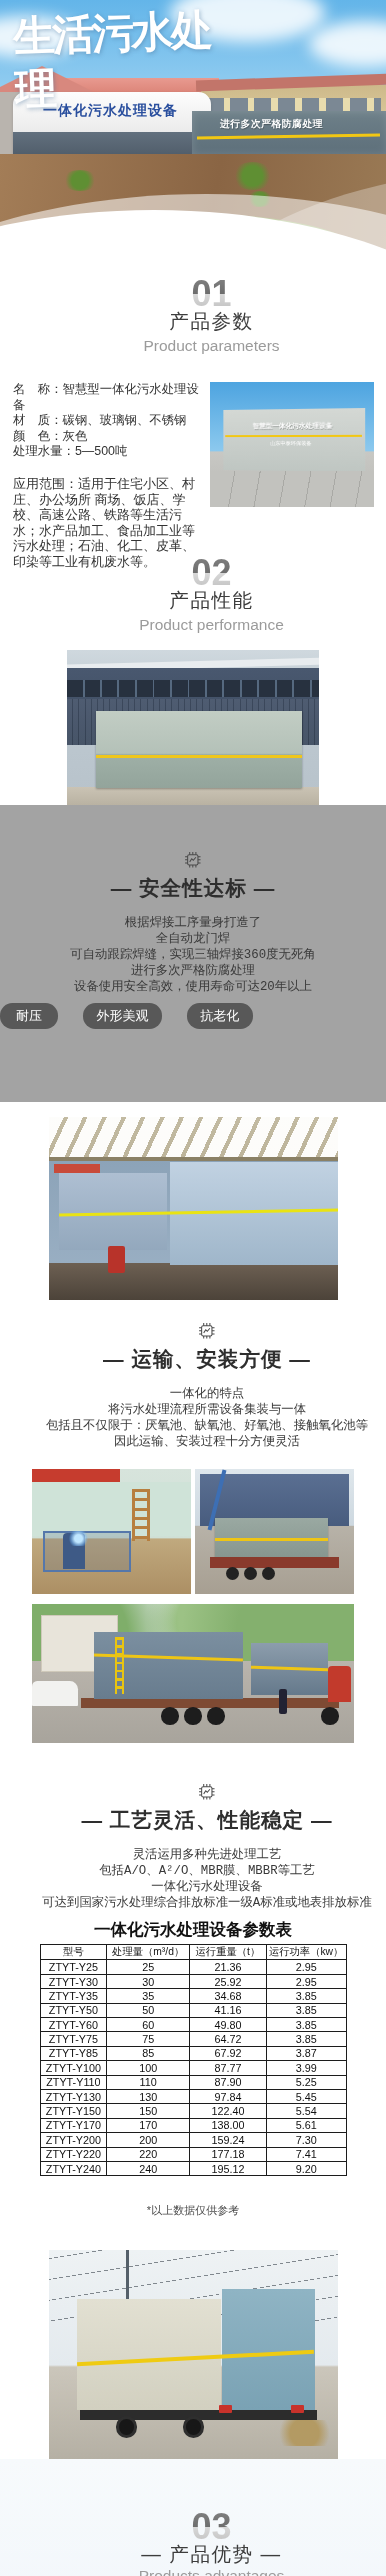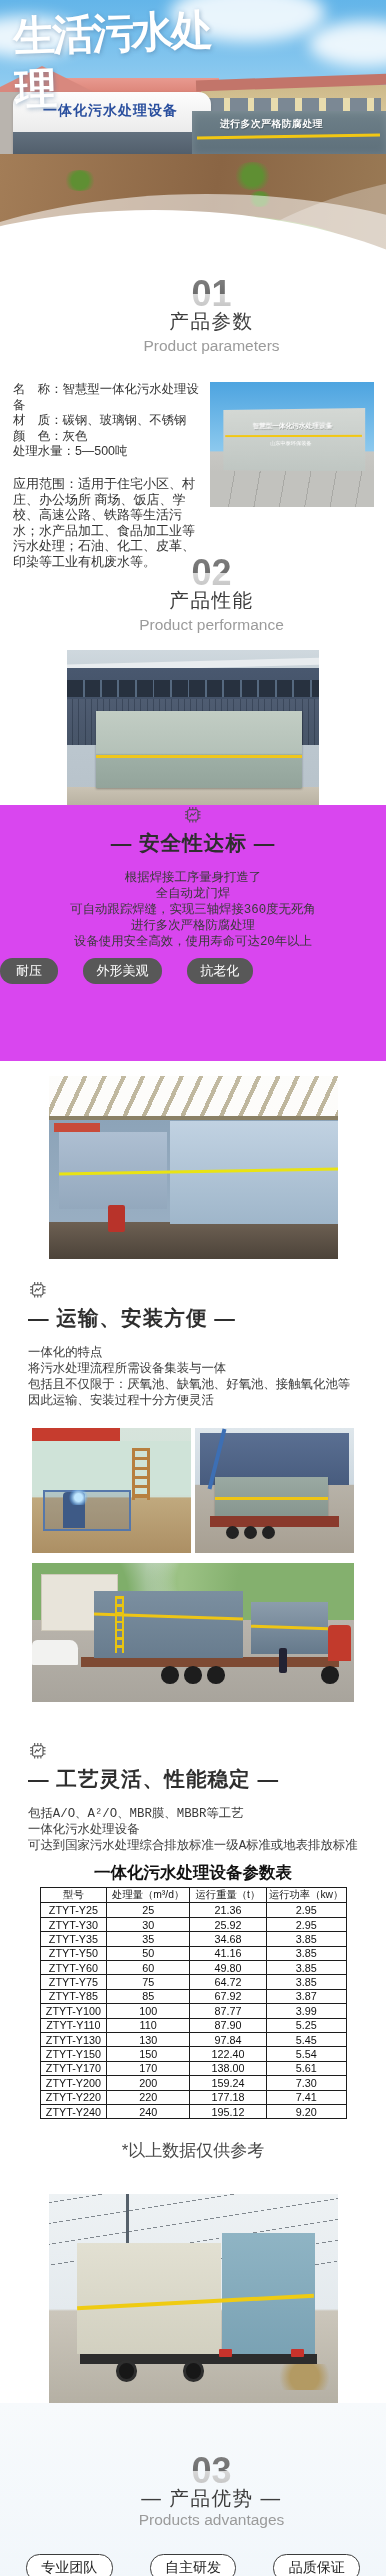--- a/index.html
+++ b/index.html
@@ -62,38 +62,38 @@
   .photo{position:relative;overflow:hidden;margin-left:auto;margin-right:auto;}
   .perf-photo{width:252px;height:155px;margin-top:16.5px;background:linear-gradient(180deg,#cfd8de 0%,#bfcad2 30%,#b7c2ca 100%);}
   .fw-wall{position:absolute;left:0;top:18.5px;width:100%;height:77px;background:linear-gradient(180deg,#49586f,#3c4a5f);}
   .fw-roofline{position:absolute;left:-5.2px;top:11.3px;width:268px;height:7.2px;background:#e8ecef;transform:rotate(-1.5deg);}
   .fw-winstrip{position:absolute;left:0;top:30px;width:100%;height:17.5px;background:repeating-linear-gradient(90deg,#27313f 0 15.5px,#56697f 15.5px 17.5px);}
   .fw-ribs{position:absolute;left:0;top:49px;width:100%;height:46px;background:repeating-linear-gradient(90deg,rgba(255,255,255,.06) 0 5.2px,rgba(0,0,0,.12) 5.2px 6.2px);}
   .fw-equip{position:absolute;left:29px;top:61px;width:206px;height:77px;background:linear-gradient(180deg,#c2cdc4 0%,#b4c1b8 55%,#9fb0a7 56%,#93a49b 100%);box-shadow:0 1px 2.1px rgba(0,0,0,.3);}
   .fw-stripe{position:absolute;left:0;top:44px;width:100%;height:3.1px;background:#f0c61a;}
   .fw-ground{position:absolute;left:0;bottom:0;width:100%;height:17.5px;background:linear-gradient(180deg,#cac3b4,#b9b2a2);}
 
-  .tint-zone{margin-top:0;height:256px;background:#d946ef;text-align:center;}
+  .tint-zone{margin-top:0;height:297px;background:#a3a3a3;padding-top:45px;text-align:center;}
   .chip-title{font-size:20.6px;line-height:21.6px;color:#2e2e2e;font-weight:bold;margin-top:5.2px;letter-spacing:1px;}
   .chip-lines{margin-top:17px;font-family:Liberation Mono, monospace;}
   .chip-lines div{font-size:12.4px;line-height:16px;color:#3a3a3a;}
   .pill-row{margin-top:8.2px;display:flex;justify-content:flex-start;gap:25px;}
   .pill-dark{display:inline-block;min-width:58px;padding:3.6px 13.4px;background:#585858;color:#fff;font-size:13px;border-radius:12.4px;}
 
   .interior-photo{width:289px;height:183px;margin-top:15.5px;background:linear-gradient(180deg,#efe9d6 0%,#e4ddc8 22%,#8ca3b8 23%,#9db2c6 100%);}
   .in-skylight{position:absolute;left:0;top:0;width:100%;height:41px;background:repeating-linear-gradient(115deg,rgba(255,255,255,.9) 0 13.4px,rgba(150,140,110,.5) 13.4px 17.5px);}
   .in-beam{position:absolute;left:0;top:40px;width:100%;height:4.1px;background:#8a8065;}
   .in-crane{position:absolute;left:5.2px;top:47px;width:46px;height:8.2px;background:#c84b3a;}
   .in-panel1{position:absolute;left:10.3px;top:56px;width:108px;height:77px;background:linear-gradient(180deg,#aebfd2,#93a8bd);}
   .in-panel2{position:absolute;left:121px;top:45px;width:170px;height:103px;background:linear-gradient(180deg,#c1d2e2,#9fb6ca);}
   .in-stripe{position:absolute;left:10.3px;top:94px;width:281px;height:3.1px;background:#e9e313;transform:rotate(-1deg);}
   .in-floor{position:absolute;left:0;bottom:0;width:100%;height:37px;background:linear-gradient(180deg,#6d6053,#4c4339);}
   .in-welder{position:absolute;left:59px;top:129px;width:17.5px;height:27px;background:#b8332a;border-radius:2.1px;}
 
-  .plain-block{text-align:left;margin-top:20.6px;padding-left:28px;}
+  .plain-block{text-align:center;margin-top:20.6px;padding-left:28px;}
   .duo-row{display:flex;justify-content:center;gap:3.1px;margin-top:18.5px;height:125px;}
   .duo{position:relative;overflow:hidden;width:159px;height:125px;}
   .d1{background:linear-gradient(180deg,#d7e4dc 0%,#cfe0d6 55%,#c0a97e 56%,#ac8f64 100%);}
   .d1-banner{position:absolute;left:0;top:0;width:88px;height:13.4px;background:#c63c2e;}
   .d1-wall{position:absolute;left:0;top:13.4px;width:100%;height:54px;background:#cfe3d8;}
   .d1-ladder{position:absolute;left:100px;top:20.6px;width:17.5px;height:52px;background:repeating-linear-gradient(180deg,#b77f3f 0 3.1px,rgba(0,0,0,0) 3.1px 9.3px),linear-gradient(90deg,#b77f3f 0 2.6px,rgba(0,0,0,0) 2.6px 15px,#b77f3f 15px 17.5px);}
   .d1-frame{position:absolute;left:10.3px;top:62px;width:88px;height:41px;border:2.6px solid #5577aa;background:rgba(90,110,140,.25);}
   .d1-worker{position:absolute;left:31px;top:64px;width:21.6px;height:36px;background:#3e5a86;border-radius:4.1px 4.1px 0 0;}
   .d1-spark{position:absolute;left:36px;top:62px;width:20.6px;height:15.5px;background:radial-gradient(circle,#bfe6ff 0 30%,rgba(120,190,255,.4) 60%,rgba(120,190,255,0) 75%);}
   .d2{background:linear-gradient(180deg,#dfe7ec 0%,#cdd8e0 45%,#b7b2a8 46%,#a79f92 100%);}
@@ -116,21 +116,21 @@
   .t1-person{position:absolute;left:247px;top:85px;width:8.2px;height:25px;background:#223;border-radius:2.1px;}
   .t1-car{position:absolute;left:0;top:77px;width:46px;height:25px;background:#f2f2f0;border-radius:5.2px 8.2px 1px 1px;}
 
   
   .tbl-title{margin-top:8.2px;text-align:center;font-size:16.5px;line-height:19.6px;font-weight:bold;color:#111;}
   table.spec{margin:5.2px auto 0;border-collapse:collapse;width:307px;}
   table.spec th,table.spec td{border:1px solid #1c1c1c;text-align:center;font-weight:normal;color:#111;height:14.4px;padding:0;}
   table.spec th{font-size:10.3px;}
   table.spec td{font-size:10.8px;}
   .col-model{width:67px;}.col-cap{width:83px;}.col-w{width:77px;}.col-p{width:80px;}
-  .footnote{margin-top:20px;text-align:center;font-size:17px;color:#4a4a4a;}
+  .footnote{margin-top:27px;text-align:center;font-size:11px;color:#4a4a4a;}
 
   .truck2-photo{width:289px;height:209px;margin-top:32px;background:linear-gradient(180deg,#eef2f4 0%,#e4eaee 55%,#cbc6bb 56%,#b5b0a4 100%);}
   .t2-wires{position:absolute;left:0;top:0;width:100%;height:82px;background:repeating-linear-gradient(171deg,rgba(40,50,60,0) 0 8.2px,rgba(40,50,60,.55) 8.2px 8.8px,rgba(40,50,60,0) 8.8px 20.6px);}
   .t2-pole{position:absolute;left:77px;top:0;width:3.6px;height:77px;background:#55606a;}
   .t2-boxL{position:absolute;left:28px;top:49px;width:144px;height:111px;background:linear-gradient(180deg,#e2e0d2,#d2d0c0);}
   .t2-boxR{position:absolute;left:173px;top:39px;width:93px;height:121px;background:linear-gradient(180deg,#8fb4c4,#7aa2b4);}
   .t2-stripe{position:absolute;left:28px;top:106px;width:237px;height:4.1px;background:#efcb12;transform:rotate(-3deg);}
   .t2-chassis{position:absolute;left:31px;top:160px;width:237px;height:9.3px;background:#2c2c2c;}
   .t2-wheel{position:absolute;top:166px;width:21.6px;height:21.6px;background:#171717;border-radius:50%;border:3.1px solid #2e2e2e;}
   .t2-lights{position:absolute;top:155px;width:13.4px;height:7.2px;background:#c8322b;border-radius:1px;}
@@ -319,20 +319,21 @@
   <div class="plain-block" style="margin-top:39px;">
     <span class="chipicon">
       <svg width="19.6" height="19.6" viewBox="0 0 38 38">
           <rect x="9" y="9" width="20" height="20" rx="3" fill="none" stroke="#4a4a4a" stroke-width="2"></rect>
           <polyline points="13,23 17,17 20,20 25,14" fill="none" stroke="#4a4a4a" stroke-width="2"></polyline>
           <path d="M9 13 H4 M9 19 H4 M9 25 H4 M29 13 H34 M29 19 H34 M29 25 H34 M13 9 V4 M19 9 V4 M25 9 V4 M13 29 V34 M19 29 V34 M25 29 V34" stroke="#4a4a4a" stroke-width="2"></path>
         </svg>
     </span>
     <div class="chip-title">— 工艺灵活、性能稳定 —</div>
     <div class="chip-lines" id="process-lines">
+        <div>灵活运用多种先进处理工艺</div>
         <div>包括A/O、A²/O、MBR膜、MBBR等工艺</div>
         <div>一体化污水处理设备</div>
         <div>可达到国家污水处理综合排放标准一级A标准或地表排放标准</div>
       </div>
   </div>
 
   <div class="tbl-title">一体化污水处理设备参数表</div>
   <table class="spec" id="spec-table">
     <colgroup>
         <col class="col-model">

